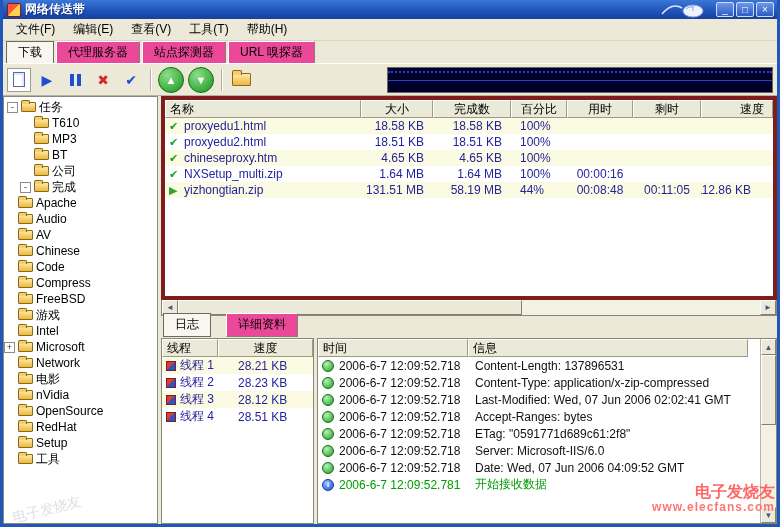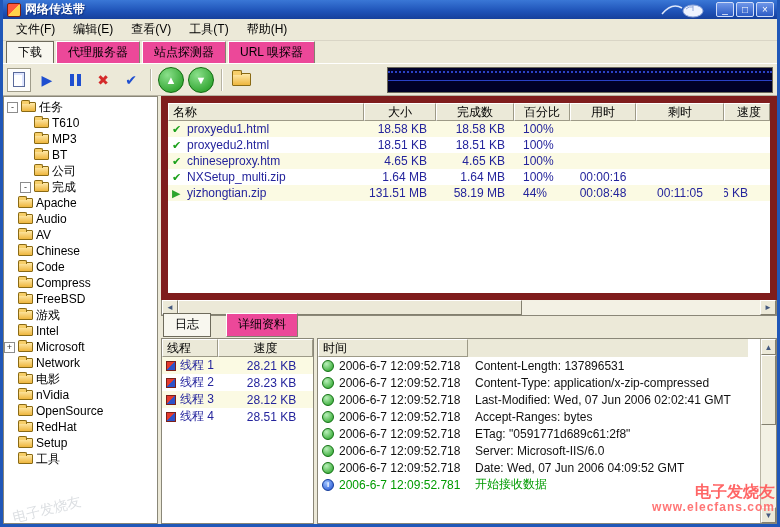--- a/index.html
+++ b/index.html
@@ -56,22 +56,22 @@
   .sfolder::before{content:"";position:absolute;top:-3px;left:-1px;width:7px;height:3px;background:#f7cf6a;border:1px solid #8a6a14;border-bottom:none;border-radius:2px 2px 0 0}
   .tlabel{color:#000}
 
   .right{flex:1;display:flex;flex-direction:column;overflow:hidden}
 
   
   .thead{display:flex;height:18px;flex:none;background:#ebe9d8}
   .hcell{border:1px solid;border-color:#fff #9d9a87 #9d9a87 #fff;padding:2px 4px;font-size:12px;line-height:13px;white-space:nowrap;overflow:hidden;color:#000;background:#ebe9d8}
 
   
-  .tasktable{flex:1;background:#fff;border:7px solid #7f1d1d;display:flex;flex-direction:column;overflow:hidden}
-  .c-name{width:196px}.c-size{width:72px}.c-done{width:78px}.c-percent{width:56px}.c-used{width:66px}.c-remain{width:88px}.c-speed{flex:1}
+  .tasktable{flex:1;background:#fff;border:4px solid #7f1d1d;display:flex;flex-direction:column;overflow:hidden}
+  .c-name{width:196px}.c-size{width:72px}.c-done{width:78px}.c-percent{width:56px}.c-used{width:66px}.c-remain{width:68px}.c-speed{flex:1}
   .hcell.c-size,.hcell.c-done,.hcell.c-percent,.hcell.c-used,.hcell.c-remain{text-align:center}
   .hcell.c-speed{text-align:right;padding-right:8px}
   .tbody{flex:1;overflow:hidden}
   .trow{display:flex;height:16px;flex:none;align-items:center}
   .trow:nth-child(odd){background:#fbfae3}
   .cell{display:flex;align-items:center;white-space:nowrap;overflow:hidden;padding:0 4px;color:#24249c;height:100%}
   .cell.c-size,.cell.c-done{justify-content:flex-end;padding-right:9px}
   .cell.c-speed{justify-content:flex-end;padding-right:22px}
   .cell.c-percent{padding-left:9px}
   .cell.c-used,.cell.c-remain{justify-content:center}
@@ -91,21 +91,21 @@
   
   .bpanels{height:186px;flex:none;display:flex;gap:3px;overflow:hidden}
   .threadpanel{width:153px;flex:none;background:#fff;border:1px solid #8a8778;display:flex;flex-direction:column;overflow:hidden}
   .thead .tc-name{width:56px}
   .thead .tc-speed{flex:1;text-align:center}
   .threadrow{display:flex;height:17px;flex:none;align-items:center;padding-left:4px}
   .threadrow:nth-child(odd){background:#fbfae3}
   .thicon{width:10px;height:10px;flex:none;margin-right:4px;border:1px solid #7c2018;background:linear-gradient(135deg,#e33b2e 50%,#2e52c8 50%)}
   .tcell{white-space:nowrap;overflow:hidden;color:#24249c}
   .threadrow .tc-name{width:58px}
-  .threadrow .tc-speed{flex:1;text-align:center;padding-right:8px}
+  .threadrow .tc-speed{flex:1;text-align:left;padding-right:8px}
 
   .logpanel{flex:1;background:#fff;border:1px solid #8a8778;display:flex;flex-direction:column;overflow:hidden;position:relative;padding-right:28px}
   .thead .lc-time{width:150px}
   .thead .lc-info{flex:1}
   .logbody{flex:1;overflow:hidden}
   .logrow{display:flex;height:17px;flex:none;align-items:center}
   .lgicon{width:12px;height:12px;border-radius:50%;flex:none;margin:0 5px 0 4px}
   .logrow.t-net .lgicon{background:radial-gradient(circle at 35% 30%,#b9f0b9,#1e9e1e);border:1px solid #127012}
   .logrow.t-start .lgicon{background:radial-gradient(circle at 35% 30%,#9cc1ff,#1d4fd0);border:1px solid #123a9a;
     display:flex;align-items:center;justify-content:center}
@@ -473,20 +473,21 @@
     <span class="tcell tc-name">线程 4</span>
     <span class="tcell tc-speed">28.51 KB</span>
   </div>
 </div>
         </div>
 
         <div class="logpanel">
           <div class="thead">
   <div class="hcell lc-time">时间</div>
 
+  <div class="hcell lc-info">信息</div>
 </div>
           <div class="logbody">
   <div class="logrow t-net">
     <span class="lgicon"></span>
     <span class="lcell lc-time">2006-6-7 12:09:52.718</span>
     <span class="lcell lc-info">Content-Length: 137896531</span>
   </div>
 
   <div class="logrow t-net">
     <span class="lgicon"></span>

